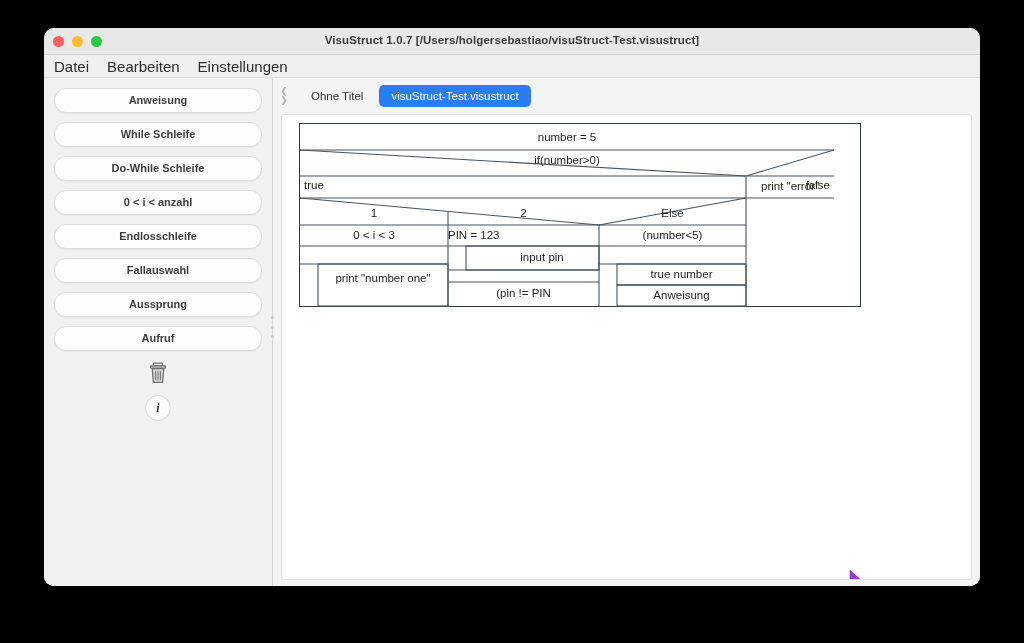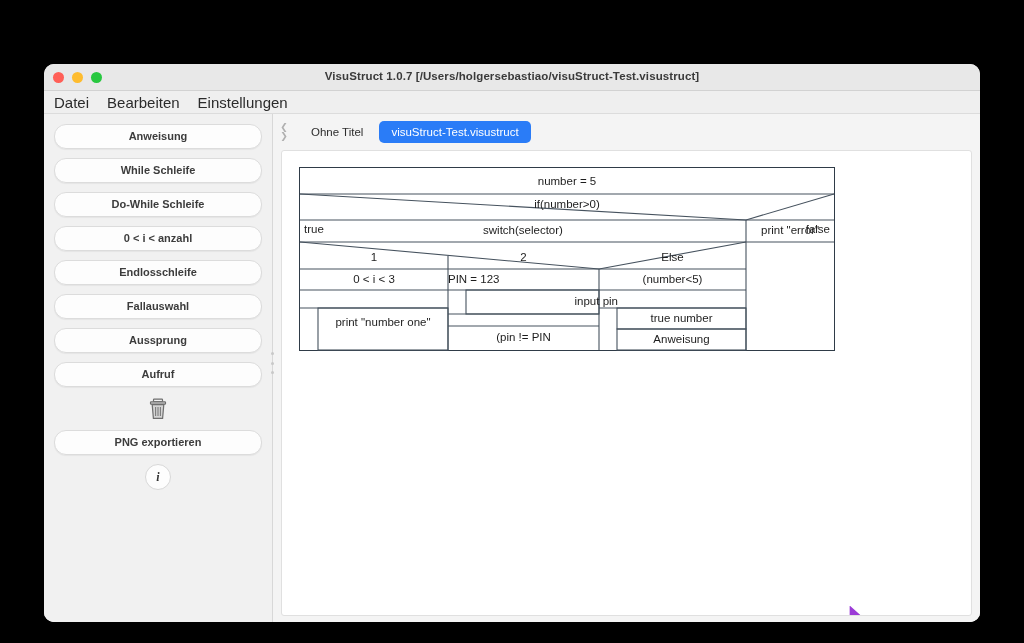--- a/index.html
+++ b/index.html
@@ -8,21 +8,20 @@
     font-family:"Liberation Sans","DejaVu Sans",sans-serif;
     -webkit-font-smoothing:antialiased;
   }
   .screen{position:relative;width:1024px;height:643px;background:#000;}
 
   
   .window{
     position:absolute;left:44px;top:28px;width:936px;height:558px;
     background:#ececec;border-radius:10px;overflow:hidden;
     box-shadow:0 6px 26px rgba(0,0,0,.55);
-    margin-top:36px;
   }
   .titlebar{
     position:relative;height:26px;background:#e8e8e8;
     border-bottom:1px solid #d2d2d2;
   }
   .lights{position:absolute;left:9px;top:8px;display:flex;gap:8px;}
   .light{width:11px;height:11px;border-radius:50%;}
   .light.red{background:#ff5f57;}
   .light.yellow{background:#febc2e;}
   .light.green{background:#28c840;}
@@ -91,22 +90,22 @@
   }
   .tab.active{background:#2a7cf7;color:#fff;}
 
   .canvas-pane{
     flex:1;margin:0 8px 8px 8px;background:#fff;
     border:1px solid #e0e0e0;border-radius:3px;position:relative;overflow:hidden;
   }
 
   
   .diagram{
-    position:absolute;left:17px;top:16px;width:534px;height:182px;
-    border:1.4px solid #2f3b47;background:#fff;
+    position:absolute;left:17px;top:8px;width:534px;height:182px;
+    border:1.4px solid #2f3b47;background:#fff;padding-left:26px;
   }
   .dg-text{
     position:absolute;font-size:11.5px;color:#1d1d1d;
     font-family:"Liberation Sans","DejaVu Sans",sans-serif;
     white-space:nowrap;
   }
   svg.dg-svg{position:absolute;left:0;top:0;width:534px;height:182px;overflow:visible;}
 
   
   .cursor{position:absolute;left:565px;top:452px;width:18px;height:24px;}
@@ -151,21 +150,20 @@
               <rect x="5.5" y="1.2" width="9" height="2.3" rx="0.6" fill="none" stroke="#6e6e6e" stroke-width="1.2"></rect>
               <rect x="2.5" y="3.8" width="15" height="2.4" rx="0.7" fill="#d8d8d8" stroke="#6e6e6e" stroke-width="1.2"></rect>
               <path d="M4.2 6.6 L5.4 20.4 L14.6 20.4 L15.8 6.6 Z" fill="#d4d4d4" stroke="#6e6e6e" stroke-width="1.2"></path>
               <line x1="7.6" y1="9" x2="7.6" y2="18" stroke="#7a7a7a" stroke-width="1.1"></line>
               <line x1="10" y1="9" x2="10" y2="18" stroke="#7a7a7a" stroke-width="1.1"></line>
               <line x1="12.4" y1="9" x2="12.4" y2="18" stroke="#7a7a7a" stroke-width="1.1"></line>
             </svg>
           </div>
         </div>
 
-        <div class="tool-btn">PNG exportieren</div>
 
         <div class="info-wrap">
           <div class="info-btn">i</div>
         </div>
 
         <div class="splitter">
           <div class="grip-dot"></div>
           <div class="grip-dot"></div>
           <div class="grip-dot"></div>
         </div>
@@ -227,31 +225,30 @@
             <div class="dg-text" style="left:0;top:7px;width:534px;text-align:center;">number = 5</div>
 
             <div class="dg-text" style="left:0;top:30px;width:534px;text-align:center;">if(number&gt;0)</div>
 
             <div class="dg-text" style="left:4px;top:55px;">true</div>
 
             <div class="dg-text" style="left:0;top:55px;width:530px;text-align:right;">false</div>
 
             <div class="dg-text" style="left:446px;top:56px;width:88px;text-align:center;">print "error"</div>
 
-            <div class="dg-text" style="left:0;top:56px;width:446px;text-align:center;">switch(selector)</div>
 
             <div class="dg-text" style="left:0;top:83px;width:148px;text-align:center;">1</div>
             <div class="dg-text" style="left:148px;top:83px;width:151px;text-align:center;">2</div>
             <div class="dg-text" style="left:299px;top:83px;width:147px;text-align:center;">Else</div>
 
             <div class="dg-text" style="left:0;top:105px;width:148px;text-align:center;">0 &lt; i &lt; 3</div>
             <div class="dg-text" style="left:18px;top:148px;width:130px;text-align:center;">print "number one"</div>
 
             <div class="dg-text" style="left:148px;top:105px;width:151px;text-align:left;">PIN = 123</div>
-            <div class="dg-text" style="left:166px;top:127px;width:152px;text-align:right;">input pin</div>
+            <div class="dg-text" style="left:166px;top:127px;width:152px;text-align:center;">input pin</div>
             <div class="dg-text" style="left:148px;top:163px;width:151px;text-align:center;">(pin != PIN</div>
 
             <div class="dg-text" style="left:299px;top:105px;width:147px;text-align:center;">(number&lt;5)</div>
             <div class="dg-text" style="left:317px;top:144px;width:129px;text-align:center;">true number</div>
             <div class="dg-text" style="left:317px;top:165px;width:129px;text-align:center;">Anweisung</div>
 
           </div>
 
           <svg class="cursor" viewBox="0 0 18 24">
             <path d="M2 1 L2 18 L6.3 13.9 L9.1 20.6 L12 19.3 L9.2 12.8 L15 12.6 Z" fill="#9b3bd6" stroke="#ffffff" stroke-width="1.3" stroke-linejoin="round"></path>

